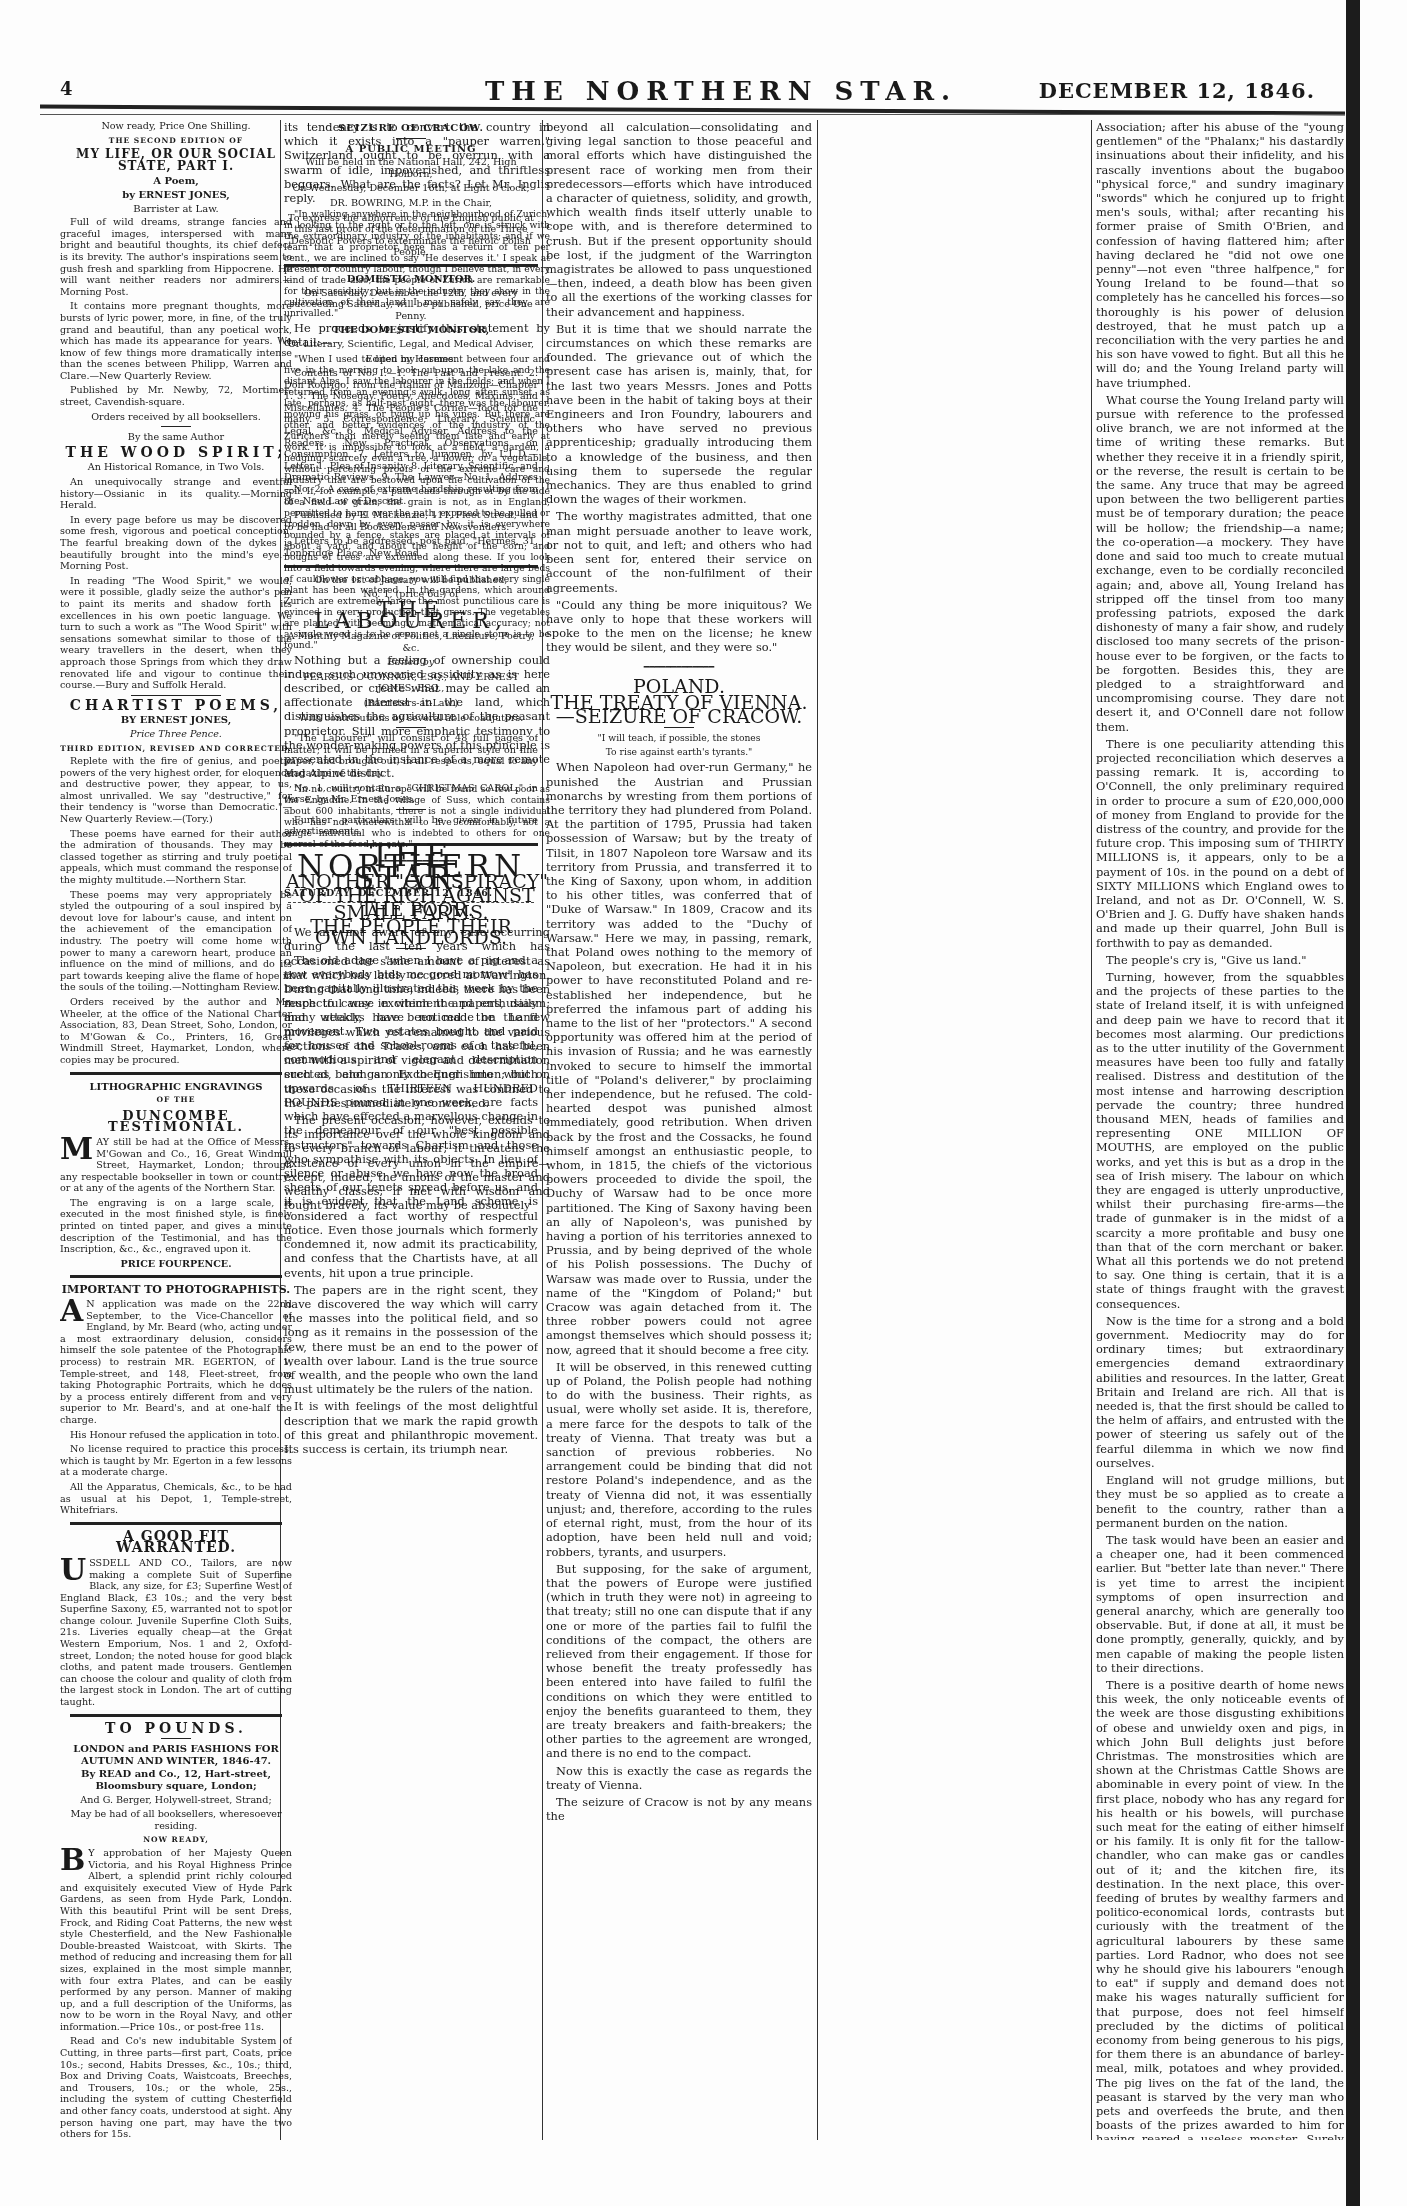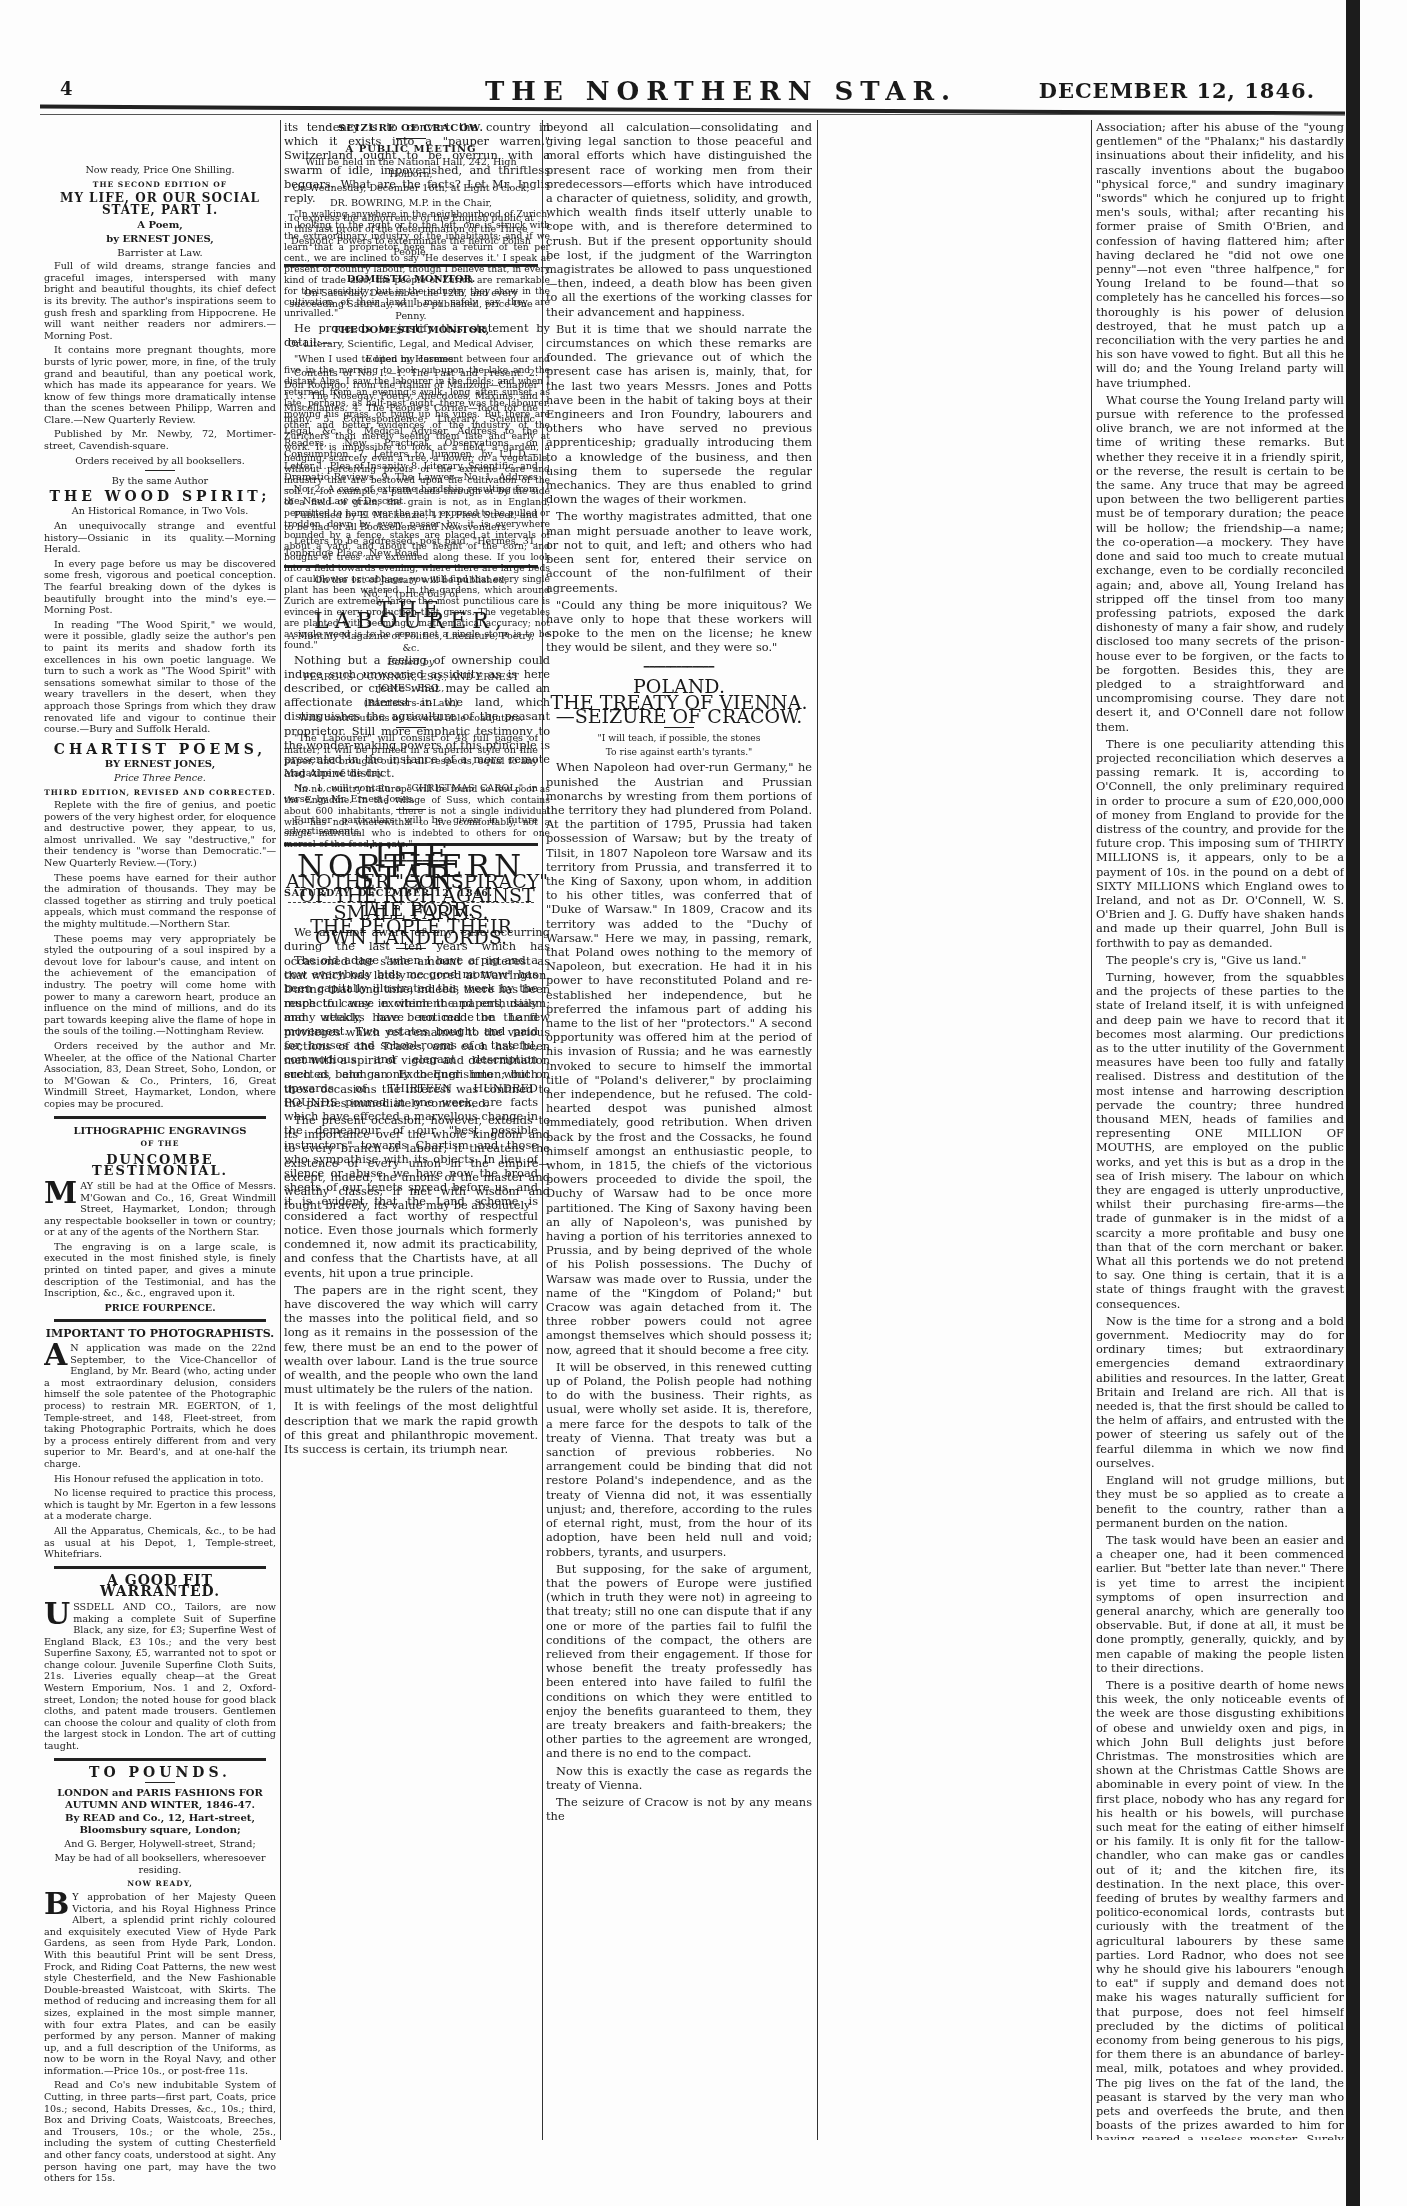--- a/index.html
+++ b/index.html
@@ -8,21 +8,21 @@
   .page { position:absolute; left:0; top:0; width:1407px; height:2206px; }
   .masthead { position:absolute; left:40px; top:70px; width:1305px; height:40px; }
   .pageno { position:absolute; left:20px; top:8px; font-size:18px; font-weight:bold; }
   .mast-title { position:absolute; left:445px; top:6px; font-size:26px; letter-spacing:7px; font-weight:bold; }
   .mast-date { position:absolute; right:30px; top:8px; font-size:21px; letter-spacing:1px; font-weight:bold; }
   .rule-top { position:absolute; left:40px; top:108px; width:1305px; height:4px; background:#222; transform:skewY(0.3deg); }
   .rule-top2 { position:absolute; left:40px; top:114px; width:1305px; height:1px; background:#555; }
   .edge { position:absolute; right:47px; top:0; width:14px; height:2206px; background:#1c1c1c; }
   .col { position:absolute; top:120px; font-size:9.6px; line-height:11.6px; text-align:justify; overflow:hidden; }
   .col p { margin:0 0 3px 0; text-indent:10px; }
-  .c1 { left:44px; width:232px; height:2020px;margin-top:44px; }
+  .c1 { left:60px; width:232px; height:2020px; }
   .c2 { left:284px; width:254px; height:2020px; }
   .c3 { left:546px; width:266px; height:2020px; }
   .c4 { left:822px; width:264px; height:2020px; }
   .c5 { left:1096px; width:248px; height:2020px; }
   .vrule { position:absolute; top:120px; width:1px; background:#333; height:2020px; }
   .center { text-align:center; text-indent:0 !important; }
   .h-spaced { text-align:center; font-size:14px; letter-spacing:4px; margin:4px 0 3px; font-weight:bold; }
   .h-big { text-align:center; font-size:14px; letter-spacing:1px; margin:3px 0; font-weight:bold; }
   .h-small { text-align:center; font-size:10px; font-weight:bold; margin:2px 0; }
   .h-caps { text-align:center; font-size:7.5px; letter-spacing:1px; margin:1px 0; font-weight:bold; }

